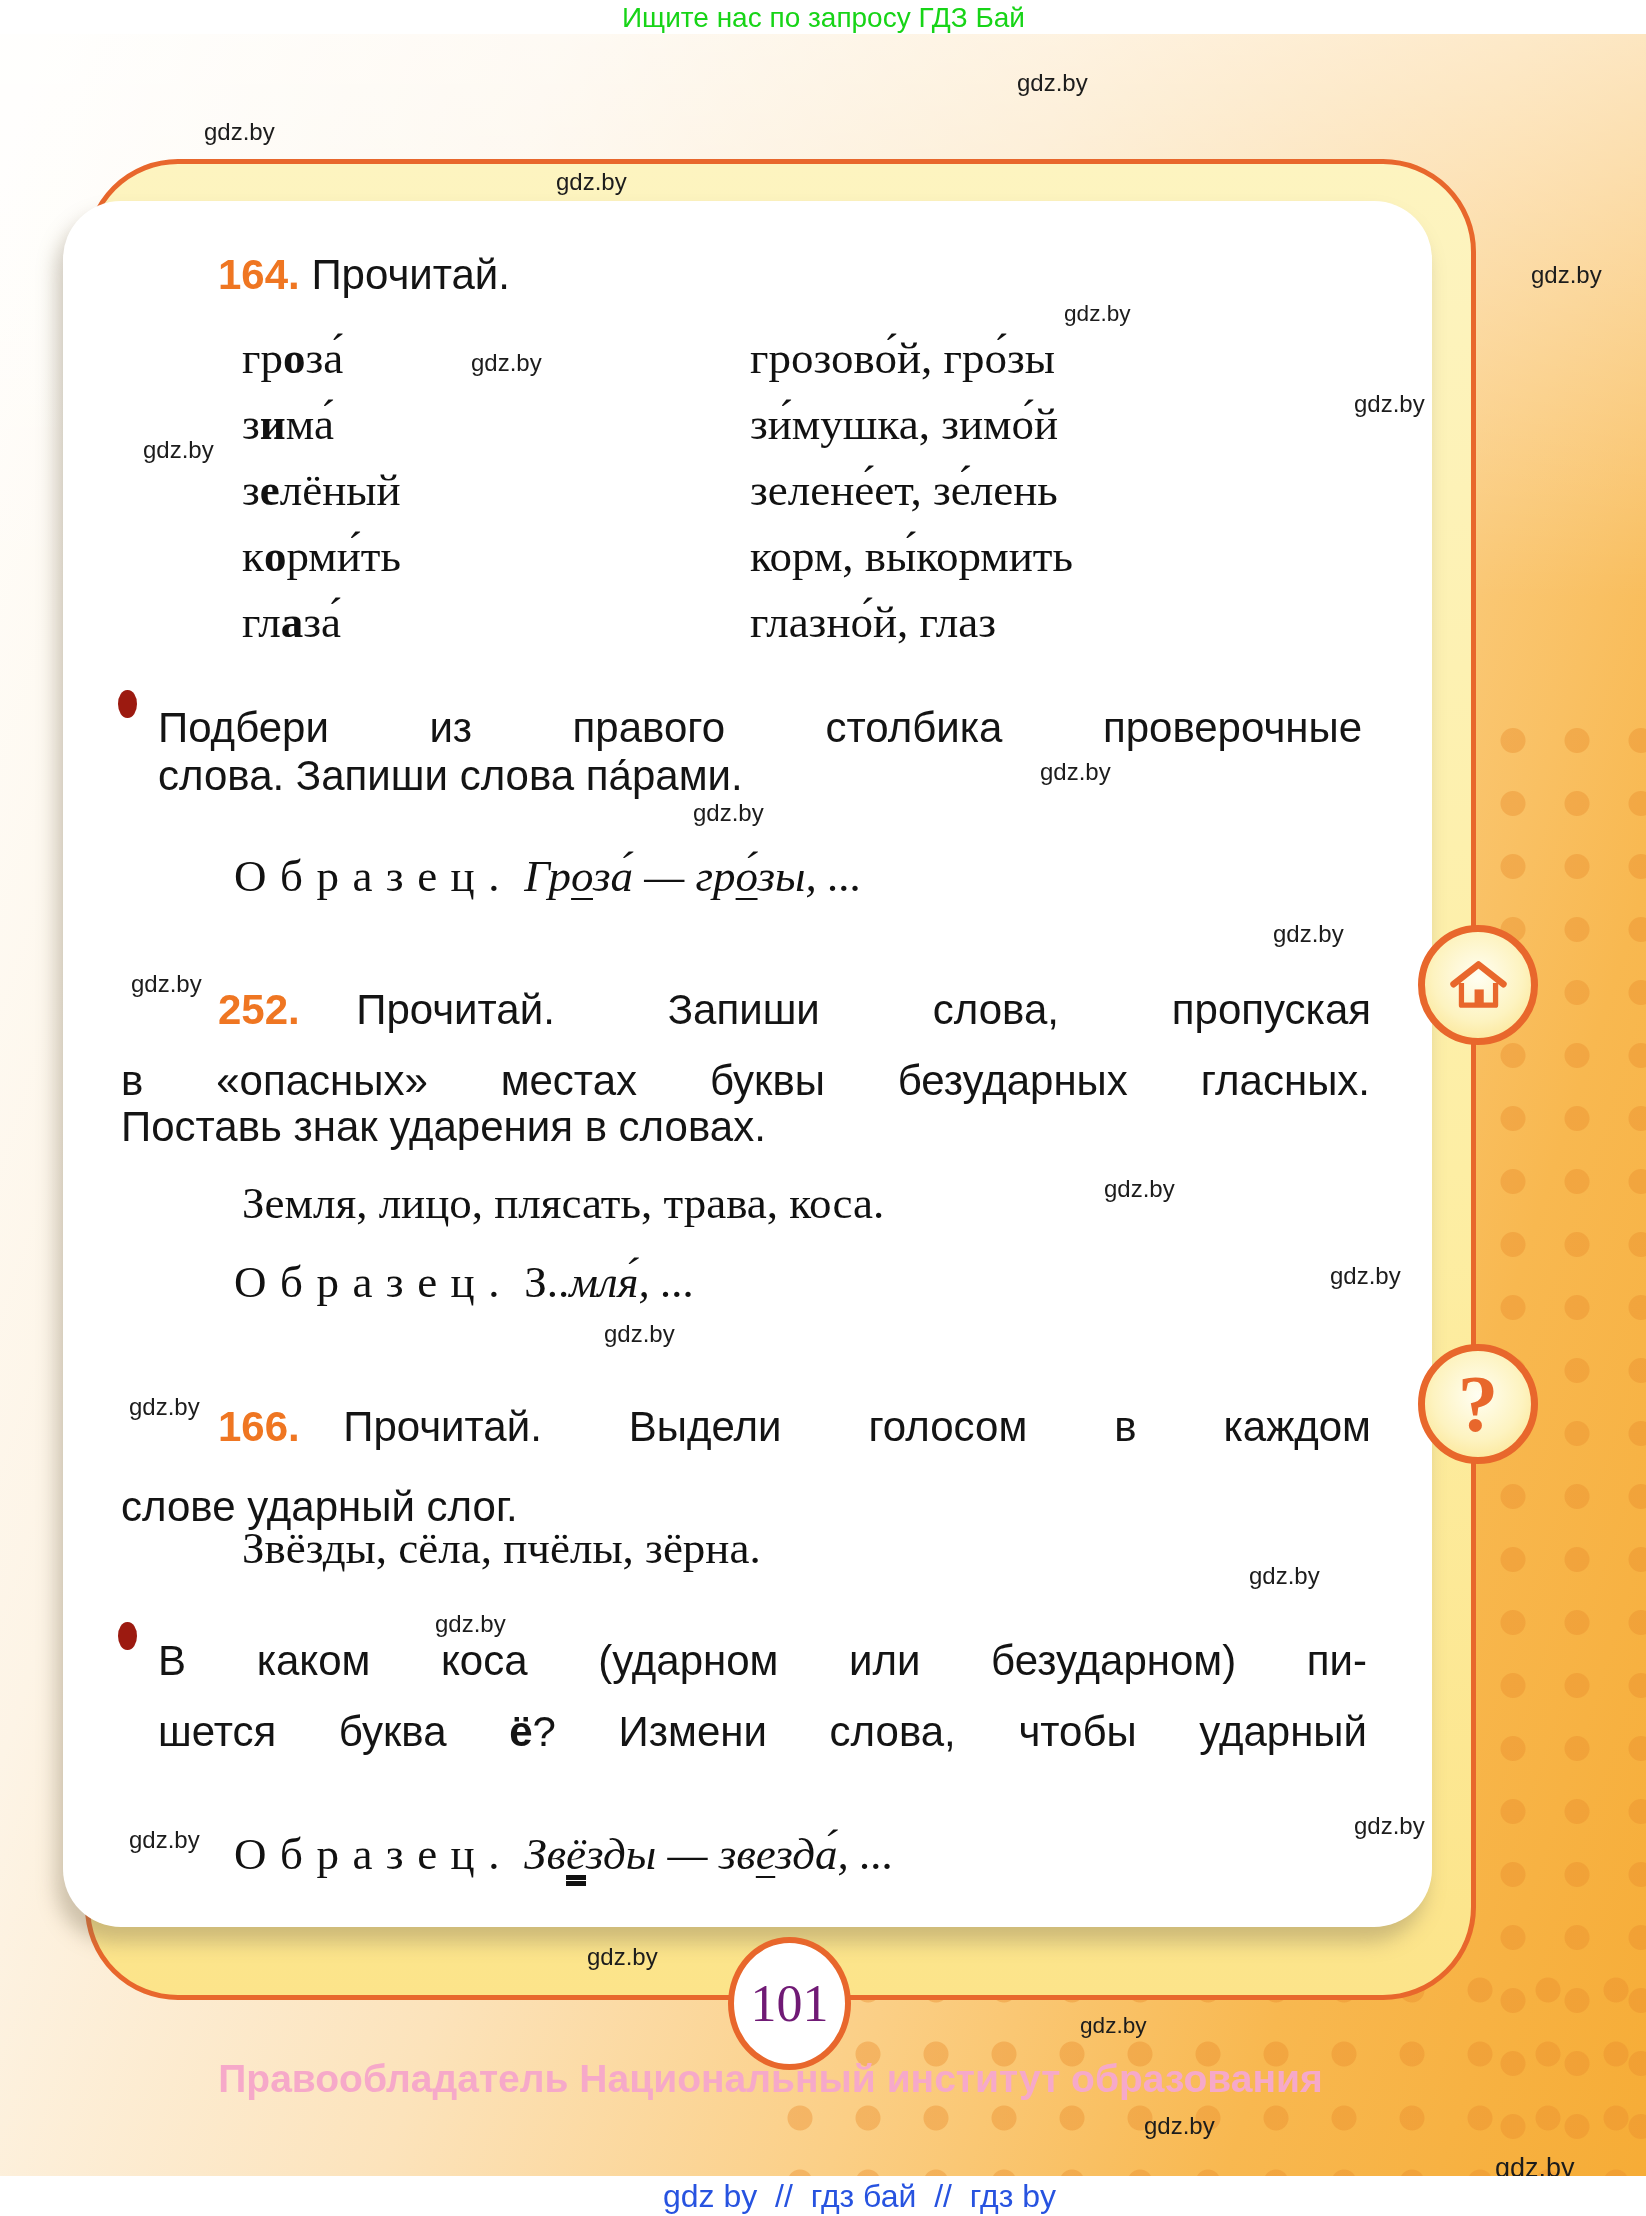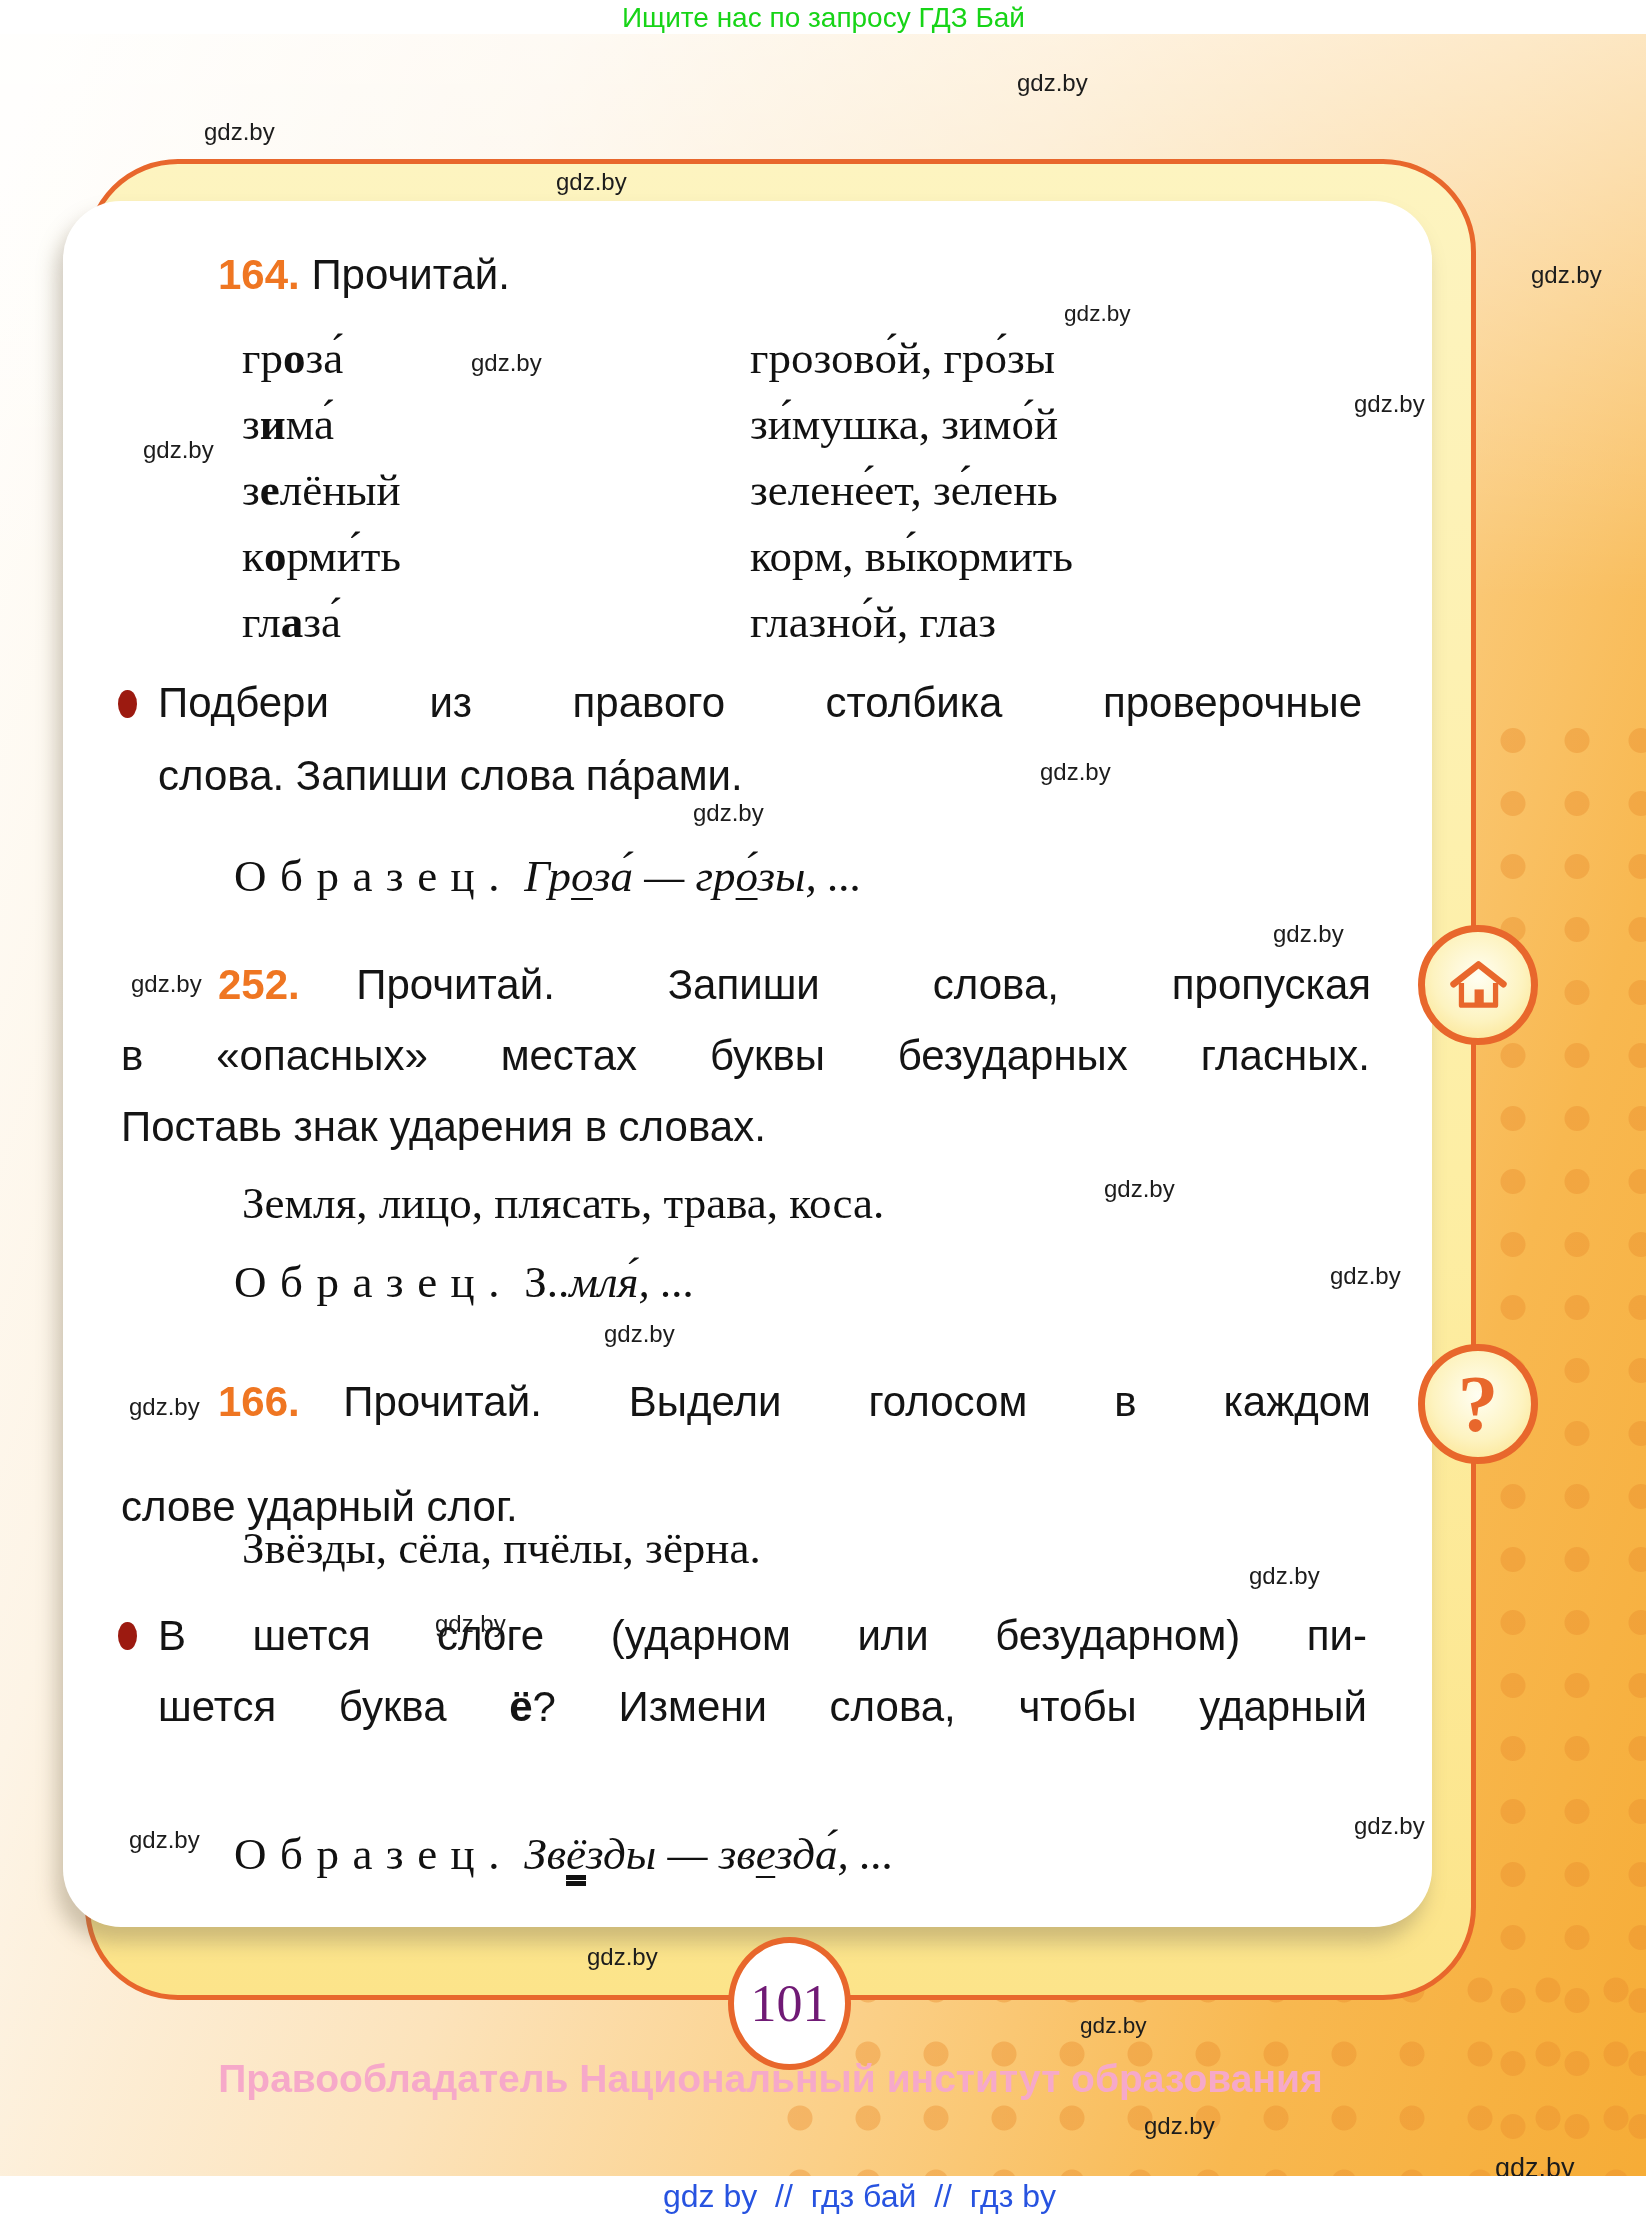--- a/index.html
+++ b/index.html
@@ -34,21 +34,21 @@
   .green-banner{position:absolute;left:0;top:1.6px;width:1647px;text-align:center;font-size:28px;color:#17d417;z-index:7;}
   .copyright{position:absolute;left:0;top:2057px;width:1541px;text-align:center;font-size:39px;font-weight:bold;
              color:#f6a9c9;z-index:5;}
   .footer-band{position:absolute;left:0;top:2176px;width:1647px;height:40px;background:#ffffff;z-index:7;
                display:flex;align-items:center;justify-content:center;padding-left:36px;}
   .footer-links{font-size:32px;color:#2753e0;white-space:pre;}
   
   .wm{position:absolute;color:#1c1c1c;font-size:24px;z-index:5;white-space:nowrap;}
   
   .tline{position:absolute;color:#141414;font-size:42px;white-space:pre-wrap;z-index:4;}
-  .jl{text-align:justify;text-align-last:justify;}
+  .jl{text-align:justify;text-align-last:justify;margin-top:25px;}
   .num{color:#ef7622;font-weight:bold;}
   .serif{font-family:"Liberation Serif","DejaVu Serif",serif;font-size:45px;color:#111;}
   .it{font-style:italic;}
   .b{font-weight:bold;}
   .obr-label{letter-spacing:.30em;}
   .u{text-decoration:underline;text-decoration-thickness:2.4px;text-underline-offset:7.3px;}
   .uu{text-decoration:underline double;text-decoration-thickness:4.8px;text-underline-offset:6.4px;}
   .bullet-dot{position:absolute;width:18.5px;height:28px;border-radius:50%;background:#9c1a10;z-index:4;}
   .wordcol{position:absolute;z-index:4;}
   .wordcol div{height:66px;}
@@ -97,21 +97,21 @@
   <div class="tline jl" style="left:121px;top:1032px;width:1249px;">в «опасных» местах буквы безударных гласных.</div>
   <div class="tline" style="left:121px;top:1103px;">Поставь знак ударения в словах.</div>
   <div class="tline serif" style="left:242px;top:1177px;">Земля, лицо, плясать, трава, коса.</div>
   <div class="tline serif" style="left:234px;top:1256px;"><span class="obr-label">Образец.</span> <span>З..</span><span class="it">мля́, ...</span></div>
 
   <div class="tline jl" style="left:218px;top:1378px;width:1153px;"><span class="num">166.</span> <span>Прочитай.  Выдели  голосом  в  каждом</span></div>
   <div class="tline" style="left:121px;top:1449px;margin-top:34px;">слове ударный слог.</div>
   <div class="tline serif" style="left:242px;top:1522px;">Звёзды, сёла, пчёлы, зёрна.</div>
 
   <div class="bullet-dot" style="left:118px;top:1622px;"></div>
-  <div class="tline jl" style="left:158px;top:1612px;width:1209px;">В шется слоге (ударном или безударном) пи-</div>
+  <div class="tline jl" style="left:158px;top:1612px;width:1209px;">В каком коса (ударном или безударном) пи-</div>
   <div class="tline jl" style="left:158px;top:1683px;width:1209px;"><span>шется буква </span><span class="b">ё</span><span>? Измени слова, чтобы ударный</span></div>
 
   <div class="tline serif" style="left:234px;top:1828px;"><span class="obr-label">Образец.</span> <span class="it">Зв</span><span class="it uu">ё</span><span class="it">зды — зв</span><span class="it u">е</span><span class="it">зда́, ...</span></div>
 
   <div class="badge badge-home">
     <span>
       <svg class="home-svg" viewBox="0 0 48 48">
         <path d="M5 23 L24 8 L43 23" fill="none" stroke="#e8672c" stroke-width="5" stroke-linecap="round" stroke-linejoin="round"></path>
         <path d="M11 22 L11 39 L37 39 L37 22" fill="none" stroke="#e8672c" stroke-width="4" stroke-linejoin="round"></path>
         <rect x="21" y="27" width="7" height="12" fill="#e8672c"></rect>

